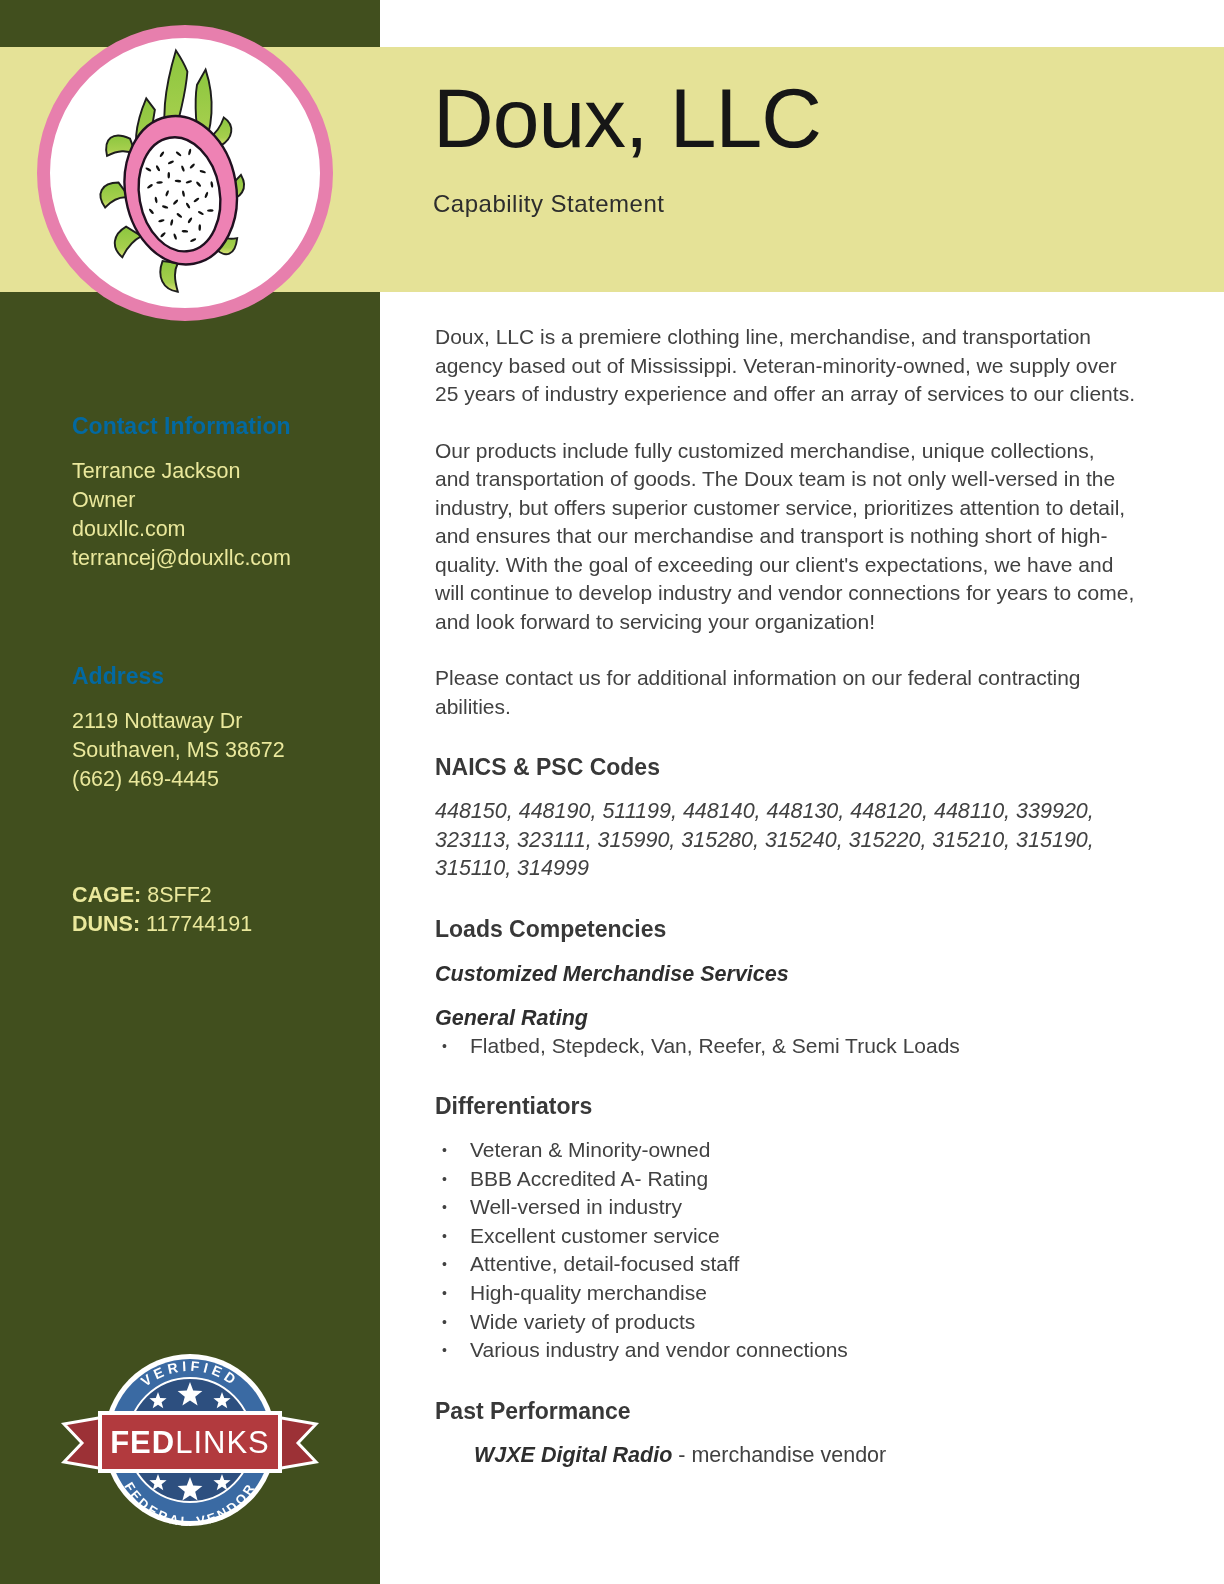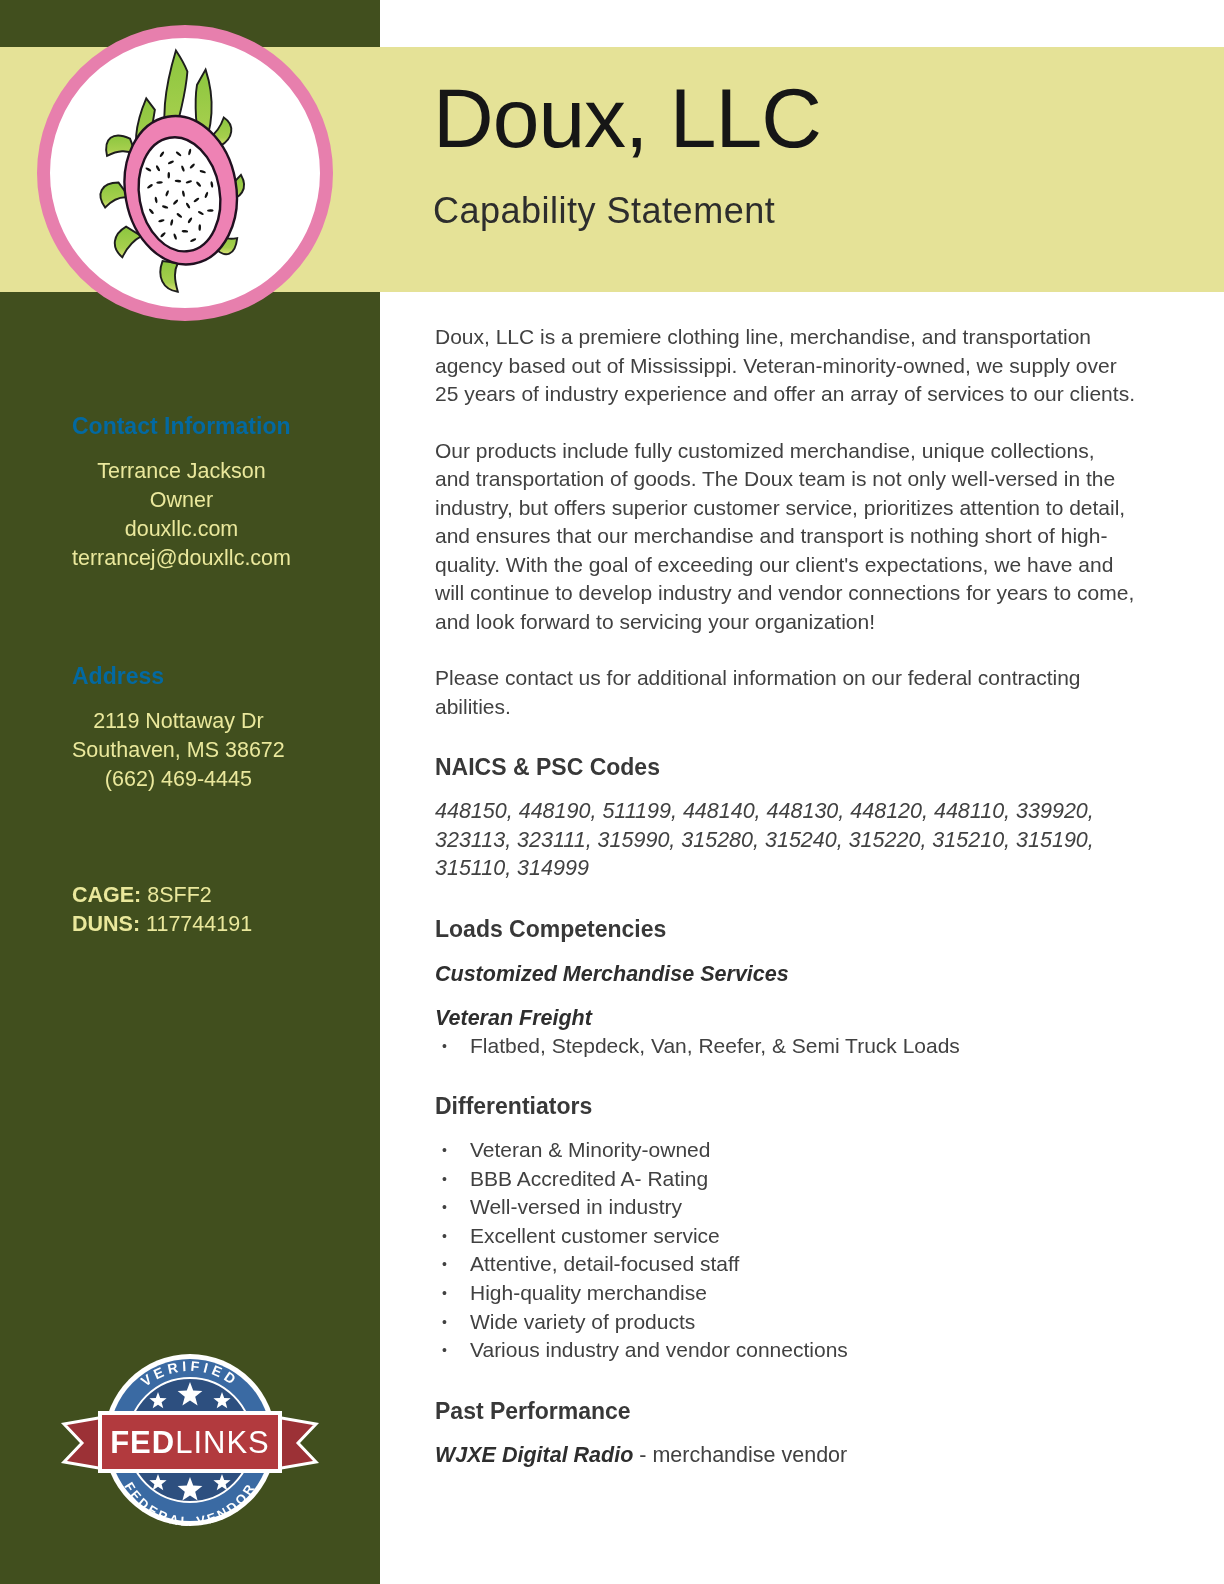--- a/index.html
+++ b/index.html
@@ -24,27 +24,27 @@
     background:#ffffff; border:13px solid #e77fad; border-radius:50%;
     z-index:3; display:flex; align-items:center; justify-content:center;
   }
   
   .header-text { position:absolute; left:433px; top:74px; z-index:3; }
   .page-title {
     font-size:84px; font-weight:400; color:#161616; letter-spacing:-1px;
     line-height:1.05;
   }
   .page-subtitle {
-    margin-top:28px; font-size:36px; font-weight:400; color:#2d2d2d;
+    margin-top:28px; font-size:24px; font-weight:400; color:#2d2d2d;
     letter-spacing:0.5px;
   }
   
   .side-block { position:absolute; left:72px; z-index:3; color:#eae89c; }
   .side-heading { font-size:23px; font-weight:700; color:#0369a1; margin-bottom:17px; }
-  .side-line { font-size:21.5px; line-height:29px; font-weight:400;text-align:center; }
+  .side-line { font-size:21.5px; line-height:29px; font-weight:400; }
   .id-line { font-size:21.5px; line-height:29px; }
   .id-line b { font-weight:700;margin-top:36px; }
   .badge-wrap { position:absolute; left:50px; top:1322px; width:280px; height:240px; z-index:3; }
   
   .main {
     position:absolute; left:435px; top:323px; width:700px; z-index:2;
     color:#414141; font-size:21px; line-height:28.5px;
   }
   .main h2 {
     font-size:23px; line-height:29px; font-weight:700; color:#383838;
@@ -56,21 +56,21 @@
   .svc-line { font-weight:700; font-style:italic; color:#2e2e2e; font-size:21.5px; line-height:28px;margin-top:16px; }
   ul.plain { list-style:none; }
   ul.plain li {
     position:relative; padding-left:35px; line-height:28.6px;
   }
   ul.plain li::before {
     content:"•"; position:absolute; left:7px; top:0; font-size:14px; line-height:28.6px;
     color:#414141;
   }
   .pp-line { font-size:21.5px; }
-  .pp-client { font-weight:700; font-style:italic; color:#2e2e2e; }
+  .pp-client { font-weight:700; font-style:italic; color:#2e2e2e;margin-left:39px; }
 </style>
 </head>
 <body>
 
 <div class="page">
 
   <div class="sidebar"></div>
 
   <div class="header-band"></div>
 
@@ -207,21 +207,21 @@
 
     <p>Doux, LLC is a premiere clothing line, merchandise, and transportation agency based out of Mississippi. Veteran-minority-owned, we supply over 25 years of industry experience and offer an array of services to our clients.</p>
     <p>Our products include fully customized merchandise, unique collections, and transportation of goods. The Doux team is not only well-versed in the industry, but offers superior customer service, prioritizes attention to detail, and ensures that our merchandise and transport is nothing short of high-quality. With the goal of exceeding our client's expectations, we have and will continue to develop industry and vendor connections for years to come, and look forward to servicing your organization!</p>
     <p>Please contact us for additional information on our federal contracting abilities.</p>
 
     <h2>NAICS &amp; PSC Codes</h2>
     <p class="codes">448150, 448190, 511199, 448140, 448130, 448120, 448110, 339920, 323113, 323111, 315990, 315280, 315240, 315220, 315210, 315190, 315110, 314999</p>
 
     <h2>Loads Competencies</h2>
     <div class="svc-line">Customized Merchandise Services</div>
-    <div class="svc-line">Veteran Freight</div>
+    <div class="svc-line">General Rating</div>
     <ul class="plain">
       <li>Flatbed, Stepdeck, Van, Reefer, &amp; Semi Truck Loads</li>
     </ul>
 
     <h2>Differentiators</h2>
     <ul class="plain">
       <li>Veteran &amp; Minority-owned</li>
       <li>BBB Accredited A- Rating</li>
       <li>Well-versed in industry</li>
       <li>Excellent customer service</li>

